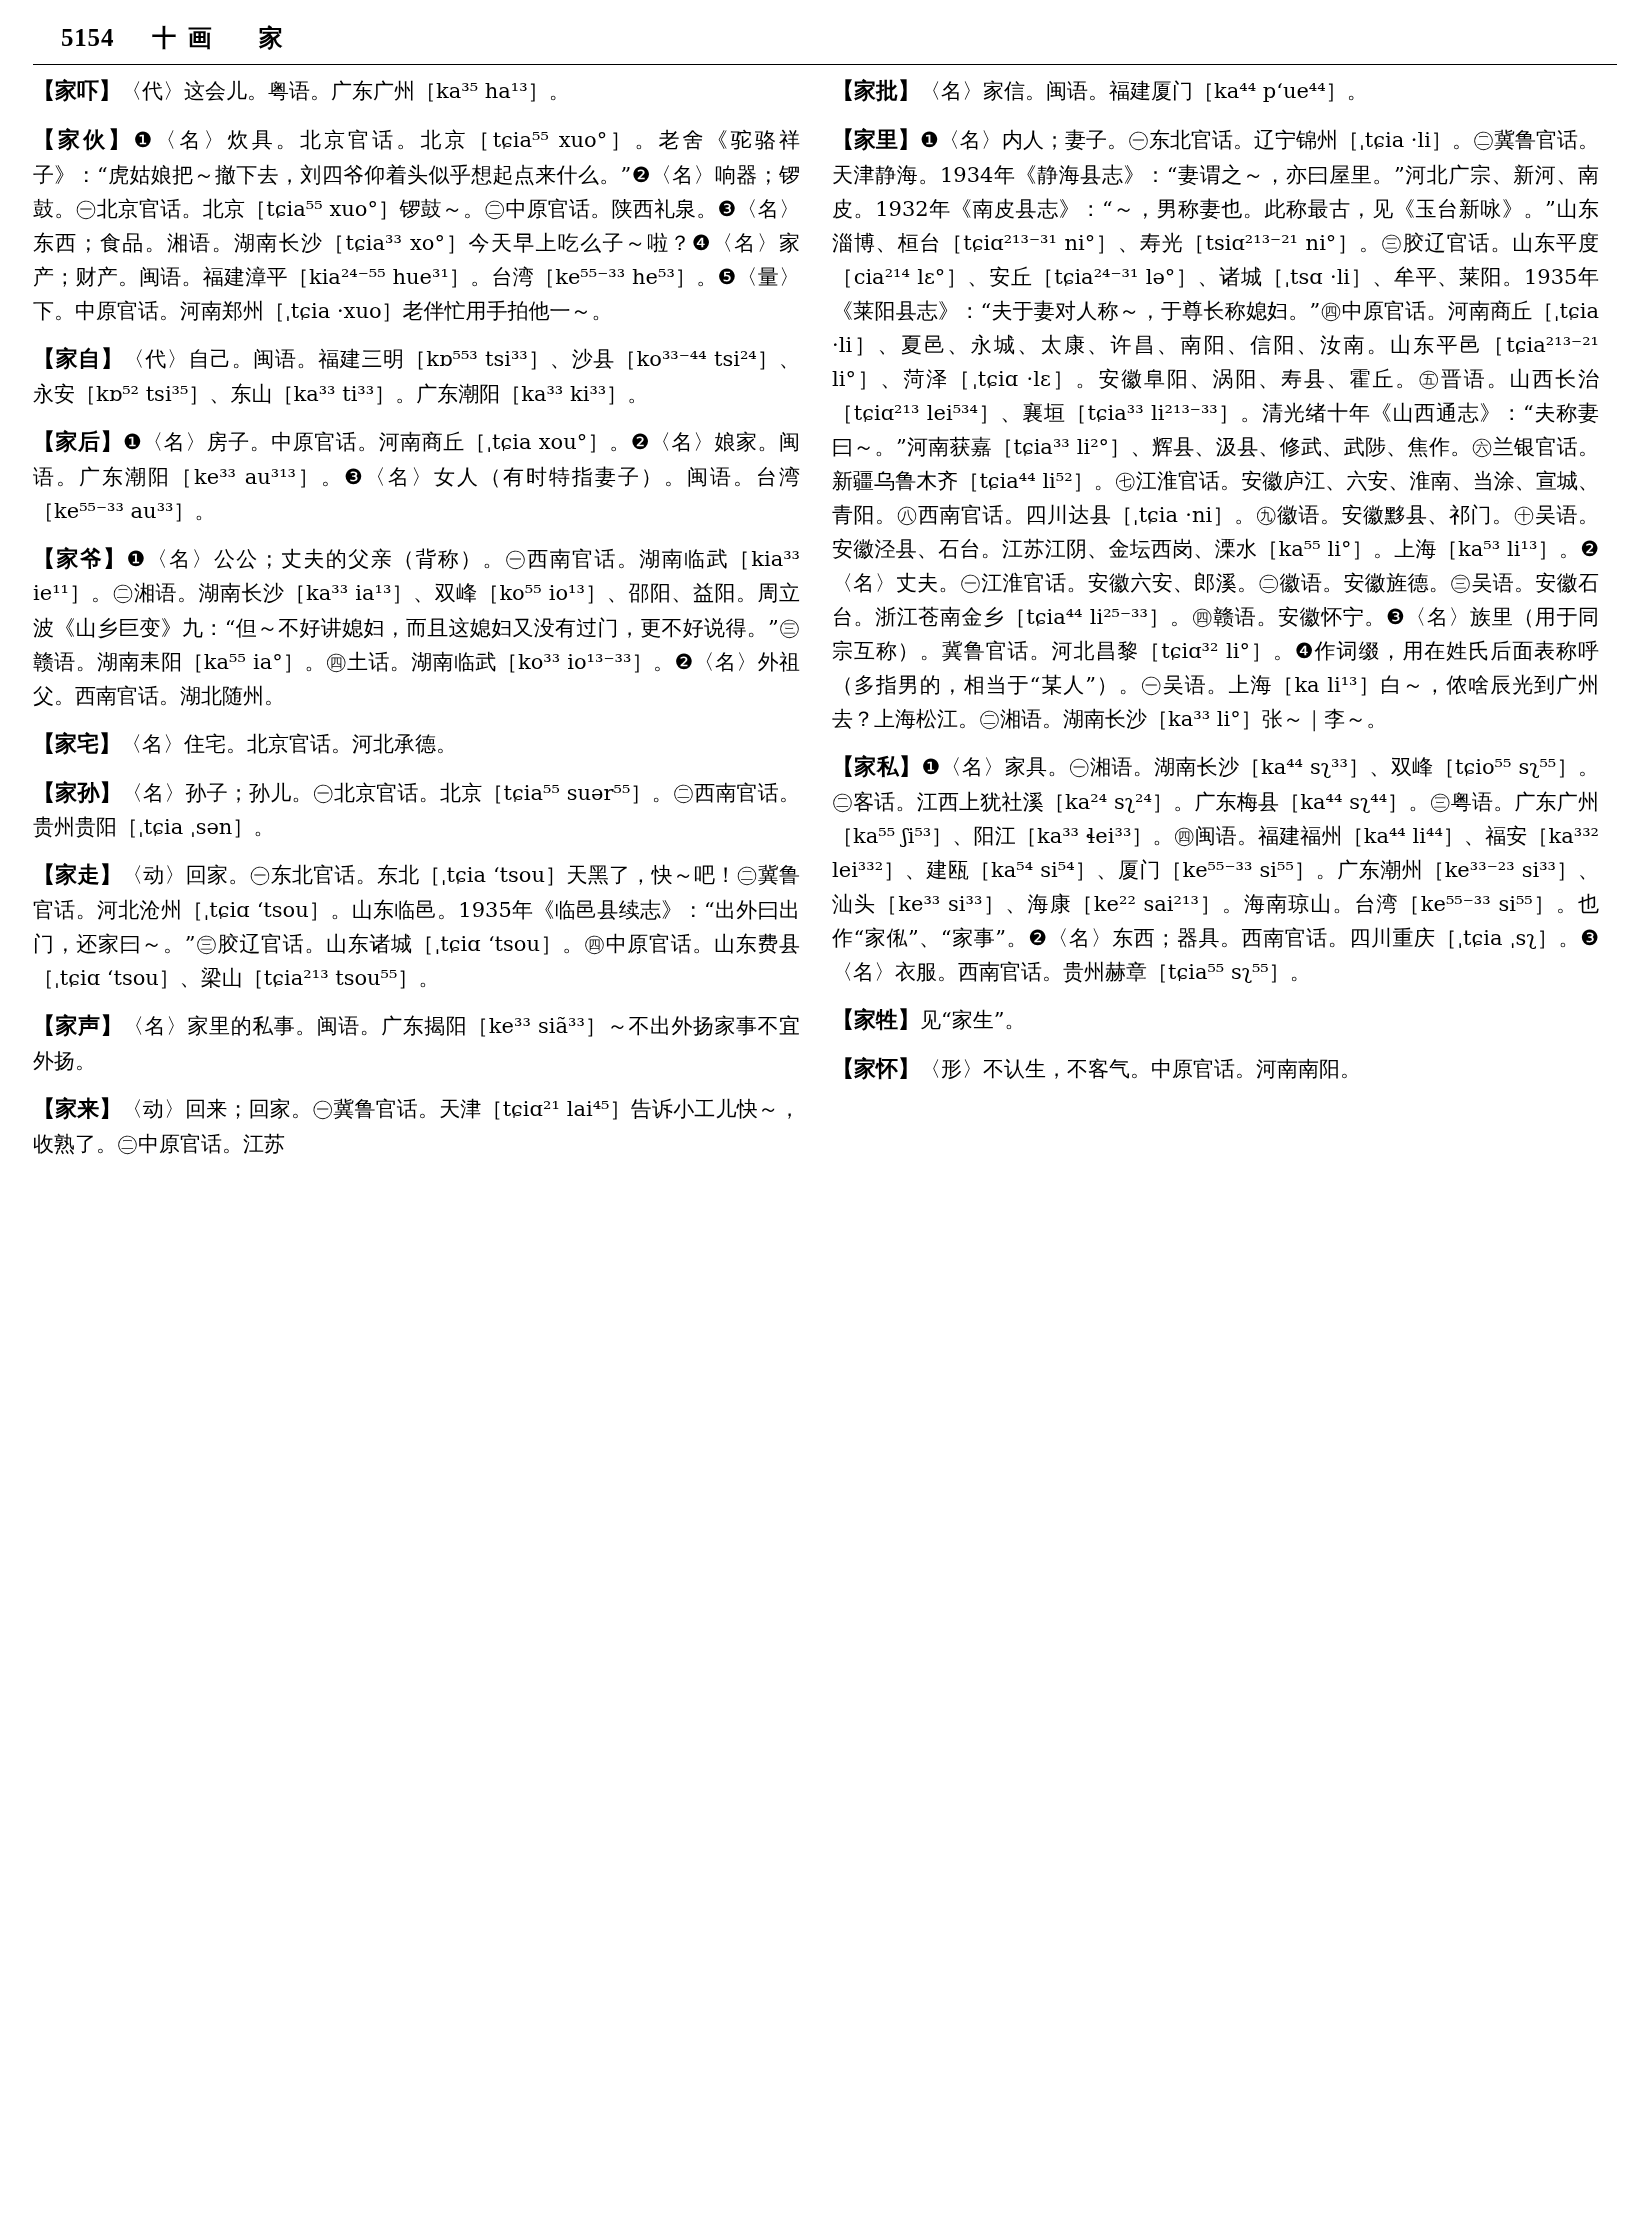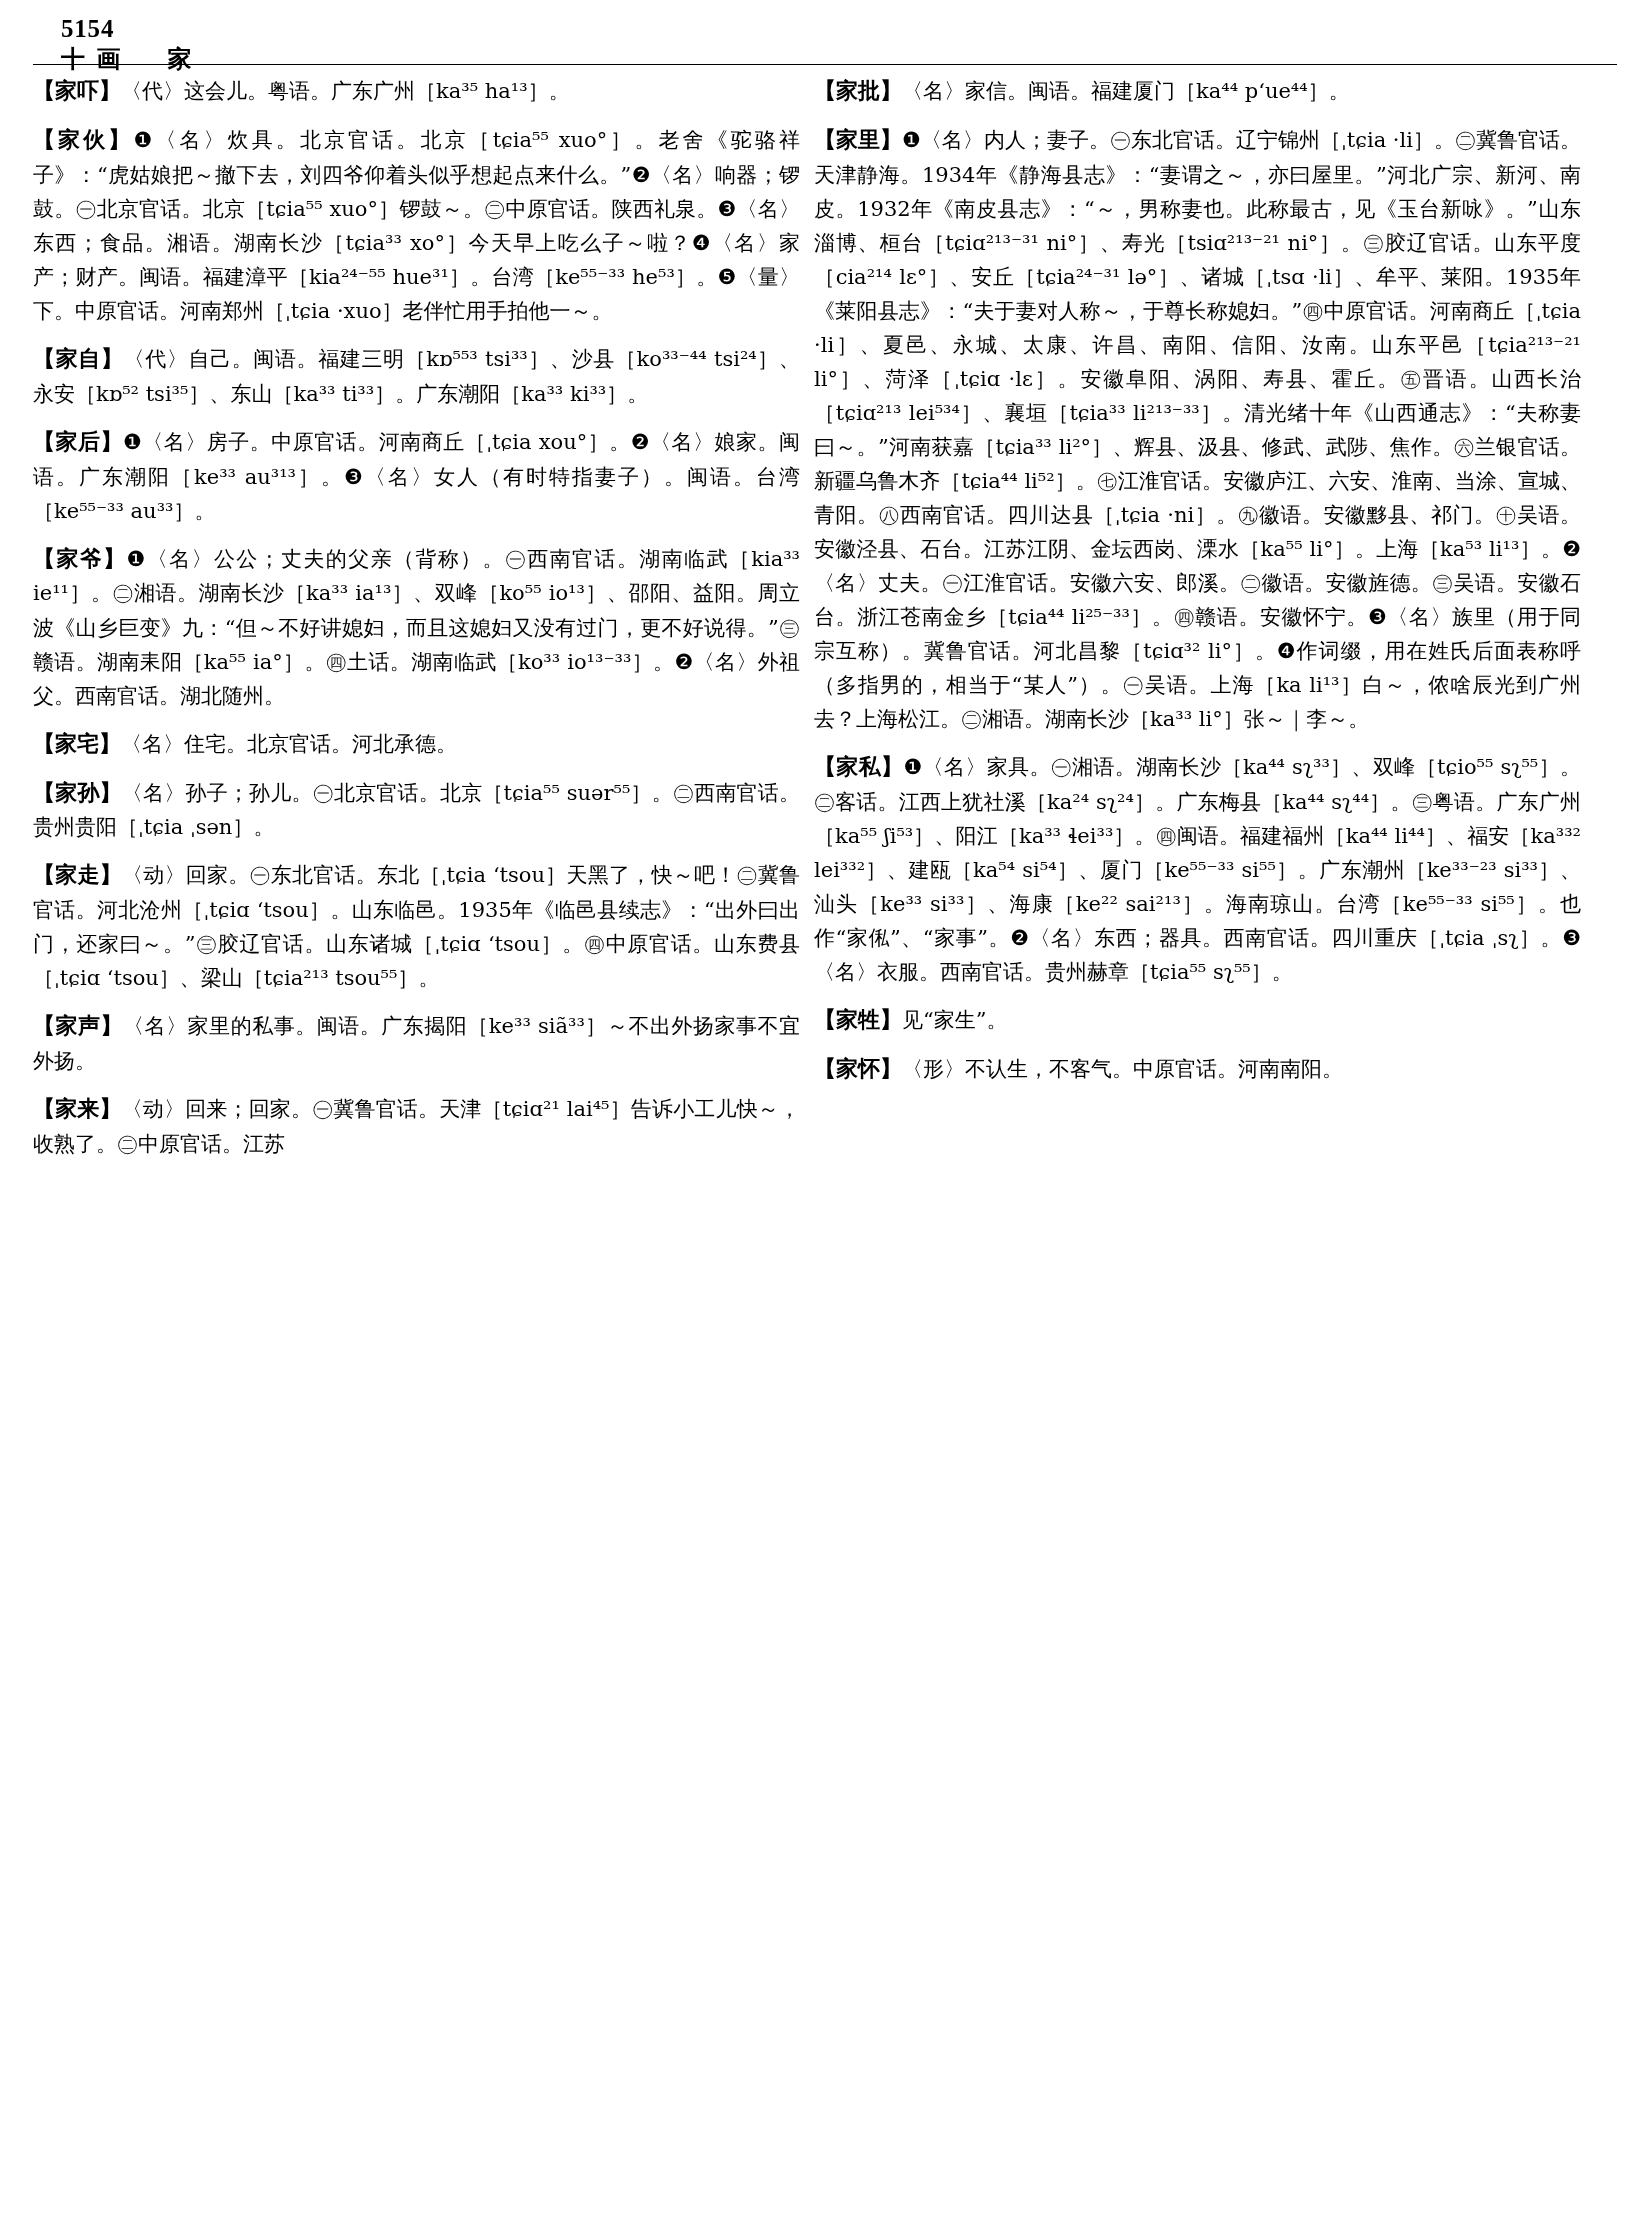--- a/index.html
+++ b/index.html
@@ -17,24 +17,24 @@
   .page {
     position: relative;
     width: 1650px;
     height: 2227px;
     box-sizing: border-box;
     padding: 15px 33px 8.2px 33px;
   }
   
   .header {
     display: flex;
-    align-items: flex-start;
+    align-items: center;
+    gap: 38px;
     padding-left: 28px;
     height: 46px;
-    flex-direction: column;
   }
   .page-num {
     font-size: 25px;
     font-weight: bold;
     letter-spacing: 0.8px;
     font-family: "Liberation Serif", serif;
   }
   .header-title {
     font-size: 24px;
     font-weight: bold;
@@ -42,21 +42,21 @@
     font-family: "DejaVu Serif", serif;
   }
   .rule {
     border: 0;
     border-top: 1.6px solid #000;
     margin: 3.3px 0 8.2px 0;
   }
   
   .columns {
     display: flex;
-    gap: 14px;
+    gap: 32px;
     height: 2112px;
   }
   .col {
     width: 767px;
     position: relative;
   }
   
   .entry {
     margin-bottom: 13.2px;
     font-size: 21px;

